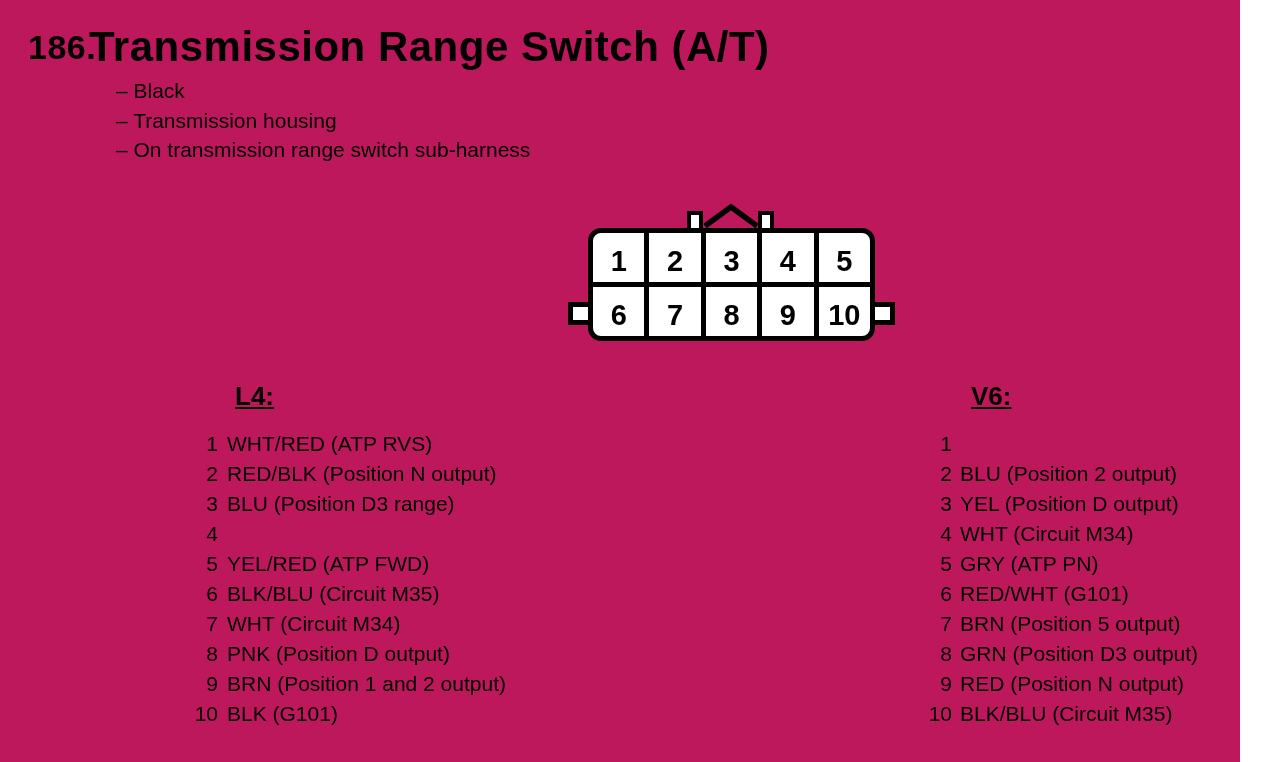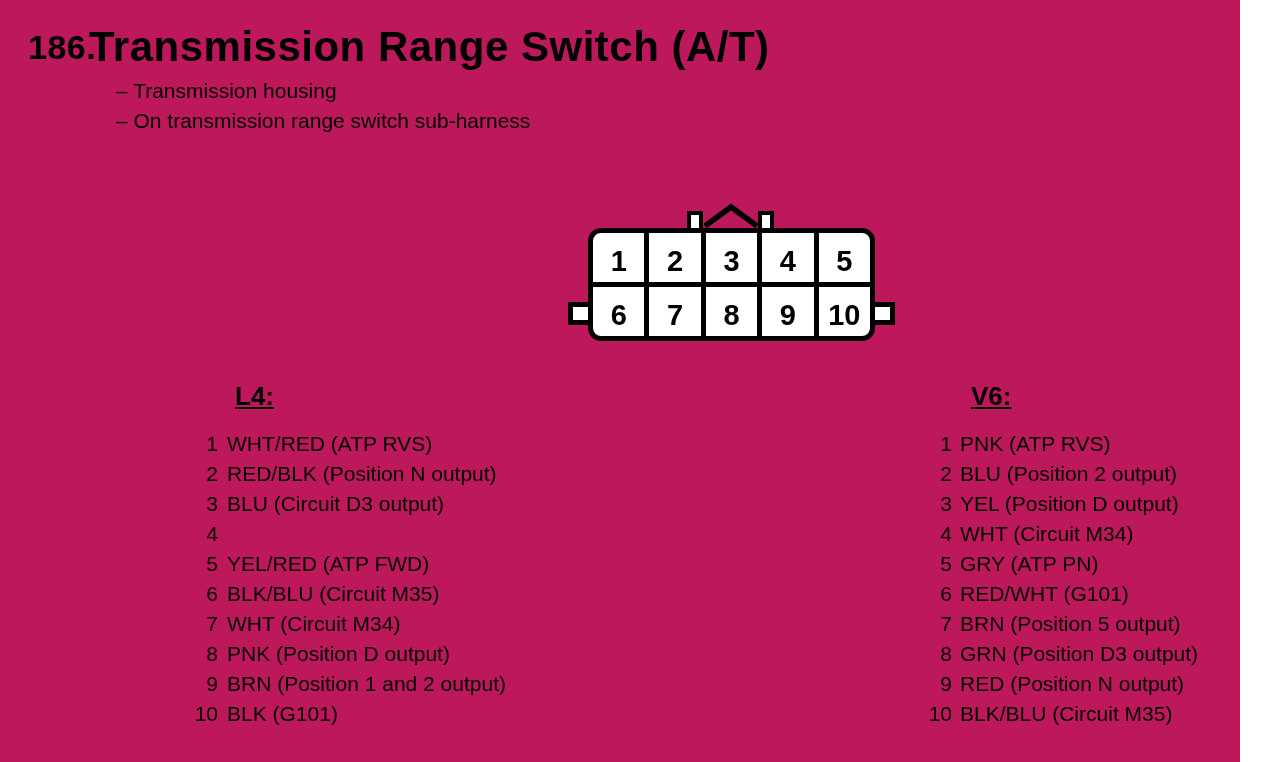--- a/index.html
+++ b/index.html
@@ -129,20 +129,21 @@
 </head>
 <body>
 
 <div class="page">
 
   <span class="section-number">186.</span>
 
   <h1 class="page-title">Transmission Range Switch (A/T)</h1>
 
   <div class="notes">
+      <span class="note-line">– Black</span>
       <span class="note-line">– Transmission housing</span>
       <span class="note-line">– On transmission range switch sub-harness</span>
     </div>
 
   <div class="connector">
 
     <svg class="latch-chevron" viewBox="0 0 58 26">
       <polyline points="3,23 29,4 55,23" fill="none" stroke="#000" stroke-width="5.5" stroke-linejoin="miter" stroke-linecap="butt"></polyline>
     </svg>
 
@@ -175,21 +176,21 @@
       <div class="pin-row">
         <span class="pin-num">1</span>
         <span class="pin-desc">WHT/RED (ATP RVS)</span>
       </div>
       <div class="pin-row">
         <span class="pin-num">2</span>
         <span class="pin-desc">RED/BLK (Position N output)</span>
       </div>
       <div class="pin-row">
         <span class="pin-num">3</span>
-        <span class="pin-desc">BLU (Circuit D3 output)</span>
+        <span class="pin-desc">BLU (Position D3 range)</span>
       </div>
       <div class="pin-row">
         <span class="pin-num">4</span>
       </div>
       <div class="pin-row">
         <span class="pin-num">5</span>
         <span class="pin-desc">YEL/RED (ATP FWD)</span>
       </div>
       <div class="pin-row">
         <span class="pin-num">6</span>
@@ -210,21 +211,20 @@
       <div class="pin-row">
         <span class="pin-num">10</span>
         <span class="pin-desc">BLK (G101)</span>
       </div>
     </div>
 
   <h2 class="pinlist-heading v6">V6:</h2>
   <div class="pinlist-rows v6">
       <div class="pin-row">
         <span class="pin-num">1</span>
-        <span class="pin-desc">PNK (ATP RVS)</span>
       </div>
       <div class="pin-row">
         <span class="pin-num">2</span>
         <span class="pin-desc">BLU (Position 2 output)</span>
       </div>
       <div class="pin-row">
         <span class="pin-num">3</span>
         <span class="pin-desc">YEL (Position D output)</span>
       </div>
       <div class="pin-row">

